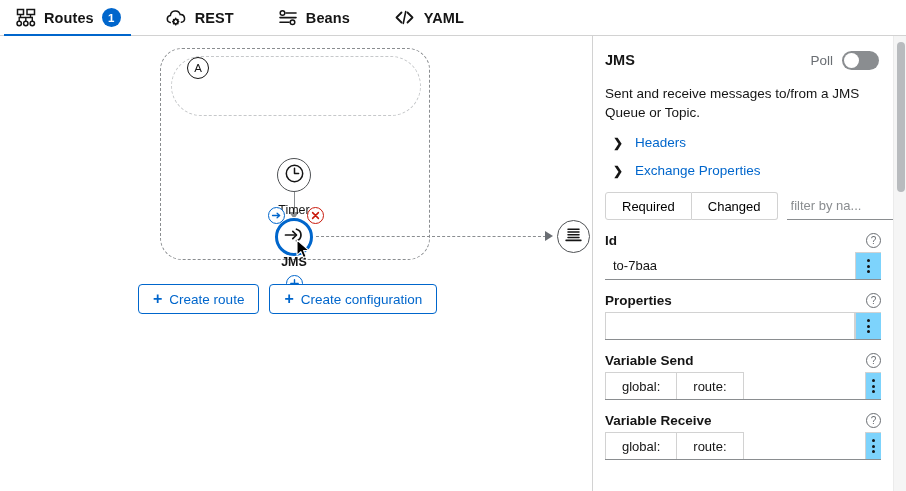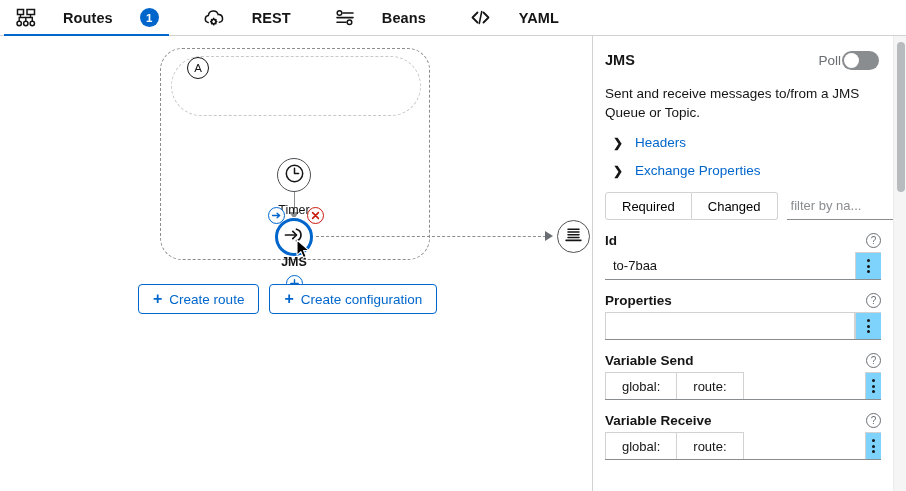--- a/index.html
+++ b/index.html
@@ -28,21 +28,20 @@
     display: flex; align-items: center;
     height: 36px;
     padding: 0 16px 0 2px;
     margin-right: 26px;
     cursor: pointer;
     position: relative;
     font-size: 14.5px;
     font-weight: 700;
     color: #151515;
     letter-spacing: .1px;
-    gap: 19px;
   }
   .tab .tlabel { margin-left: 8px; }
   .tab.active::after {
     content: "";
     position: absolute;
     left: -10px; right: 6px; bottom: -1px;
     height: 3px;
     background: #0066cc;
   }
   .tab svg { display: block; }
@@ -204,21 +203,21 @@
     width: 300px; height: 455px;
     background: #ffffff;
     padding: 12px 14px 0 12px;
     overflow: hidden;
   }
   .panel-head {
     display: flex; align-items: center; justify-content: space-between;
     height: 24px;
   }
   .panel-title { font-size: 14.5px; font-weight: 700; color: #151515; }
-  .poll-wrap { display: flex; align-items: center; gap: 1px; }
+  .poll-wrap { display: flex; align-items: center; gap: 9px; }
   .poll-label { font-size: 13.5px; color: #6a6e73; }
   .toggle {
     width: 37px; height: 19px;
     border-radius: 10px;
     background: #8a8d90;
     position: relative;
     cursor: pointer;
   }
   .toggle .knob {
     position: absolute; left: 2px; top: 2px;

